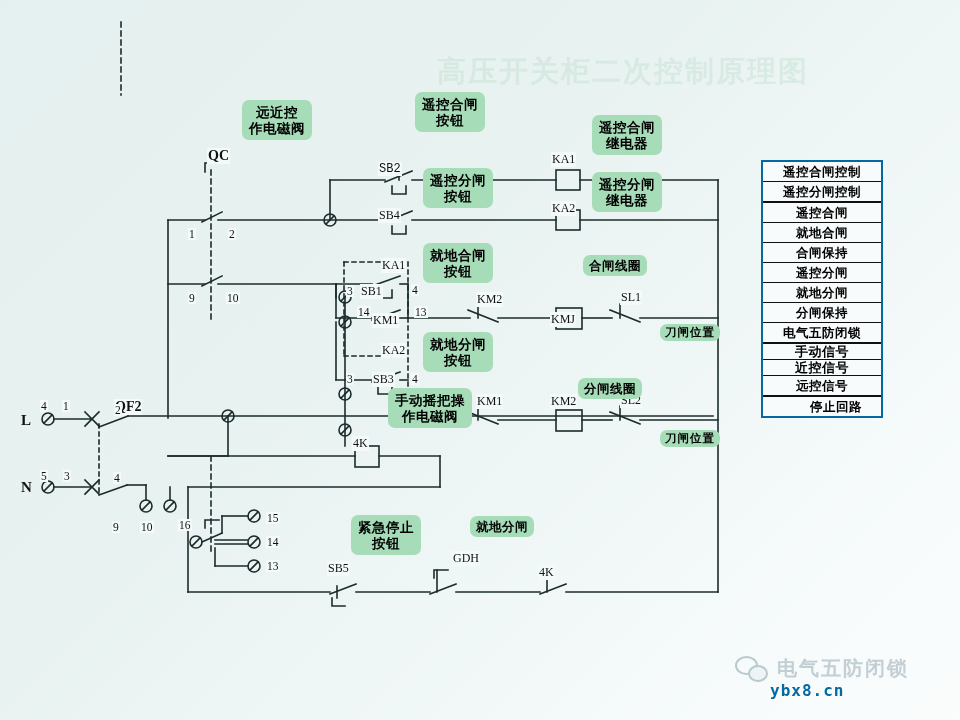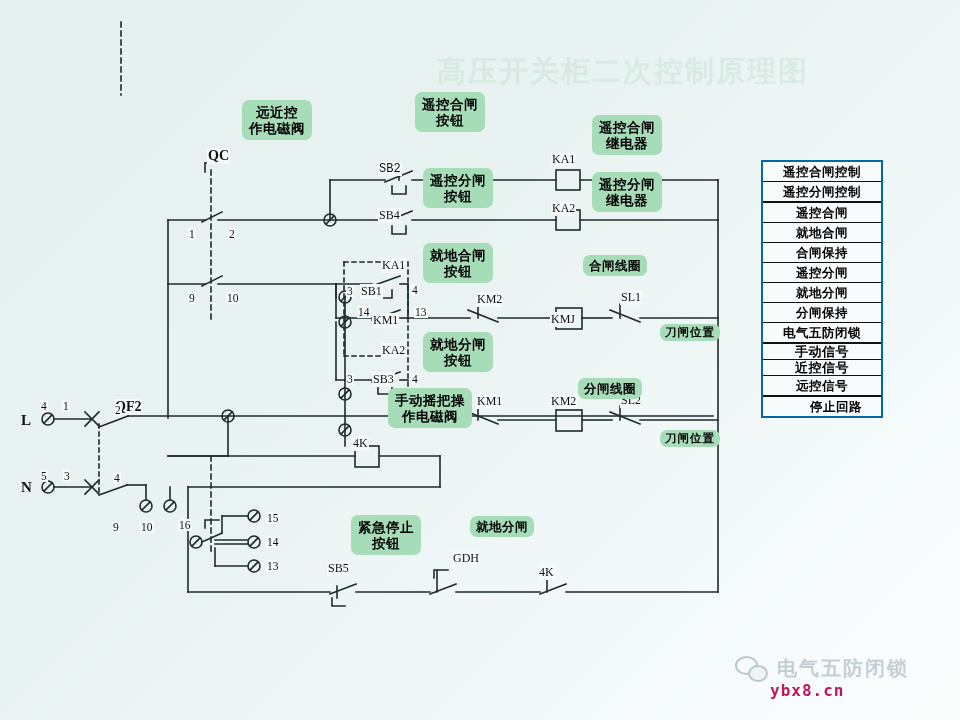--- a/index.html
+++ b/index.html
@@ -90,21 +90,21 @@
   }
   #footer .wx .b1{width:19px;height:15px;left:0;top:0;}
   #footer .wx .b2{width:16px;height:13px;left:13px;top:9px;background:#eef4f5;}
   #footer .ftxt{
     font-family:"DejaVu Sans",sans-serif;font-size:20px;font-weight:bold;
     color:rgba(150,170,180,0.55);letter-spacing:2px;white-space:nowrap;
   }
   #wm-url{
     position:absolute;left:770px;top:681px;z-index:9;
     font-family:"DejaVu Sans Mono",monospace;font-size:16px;font-weight:bold;
-    color:#be185d;letter-spacing:1px;
+    color:#0369a1;letter-spacing:1px;
   }
 </style>
 </head>
 <body>
 
 <div id="stage">
 
   <svg class="sch" viewBox="0 0 960 720">
     <g stroke="#1b2b2b" stroke-width="1.6" fill="none" stroke-linecap="square">
 

